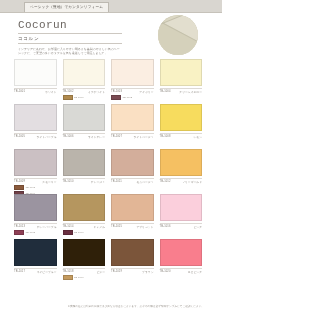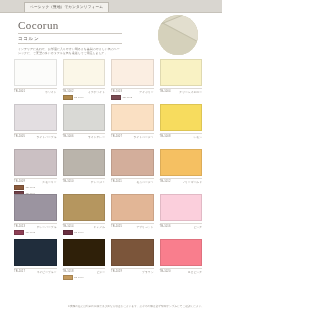--- a/index.html
+++ b/index.html
@@ -54,21 +54,21 @@
   }
 
   
   #header {
     position: absolute;
     left: 8px; top: 6px;
     width: 186px;
     height: 46px;
   }
   #title {
-    font-family: Liberation Serif, serif;
+    font-family: Liberation Mono, monospace;
     font-size: 11px;
     color: #6b6560;
     letter-spacing: 0.4px;
     line-height: 12px;
     margin: 0;
     font-weight: normal;
   }
   #title-rule {
     width: 104px;
     height: 1px;

